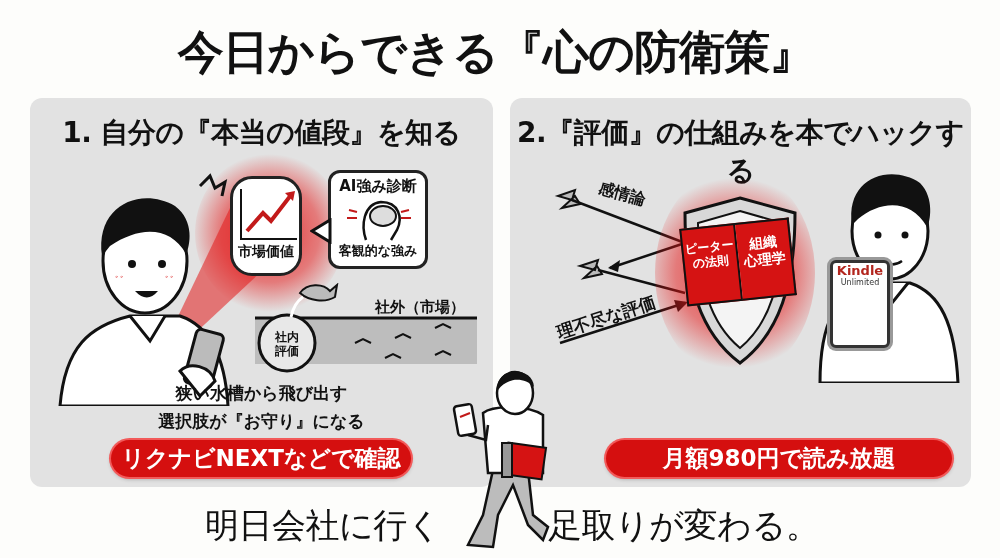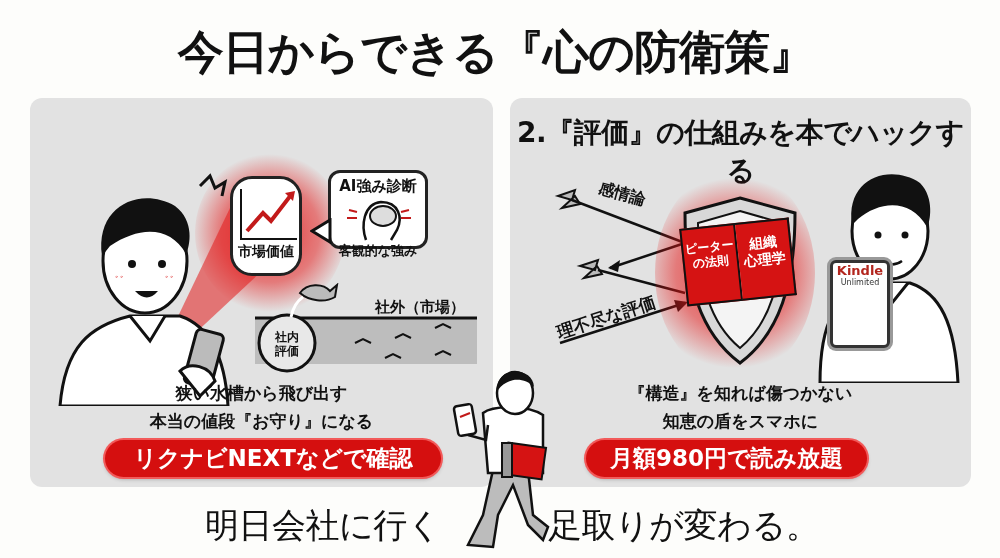--- a/index.html
+++ b/index.html
@@ -19,20 +19,21 @@
   .glow{border-radius:50%;background:radial-gradient(circle,rgba(230,20,20,.85) 0%,rgba(230,20,20,.5) 45%,rgba(230,20,20,0) 72%)}
   .label-sm{font-size:14px;font-weight:bold;color:#111;text-align:center}
   svg{display:block}
 </style>
 </head>
 <body>
 
 <div class="abs main-title">今日からできる『心の防衛策』</div>
 
 <div class="abs panel panel-left">
+  <div class="abs panel-title">1. 自分の『本当の値段』を知る</div>
 
   <div class="abs glow" style="left:165px;top:55px;width:150px;height:160px"></div>
   <svg class="abs" style="left:140px;top:110px" width="100" height="130">
     <polygon points="0,125 60,0 95,60 20,130" fill="rgba(225,25,25,.55)"></polygon>
   </svg>
 
   <svg class="abs" style="left:20px;top:68px" width="180" height="240">
     <path d="M10,240 C15,180 40,160 80,150 L130,150 C160,160 175,190 178,240 Z" fill="#fff" stroke="#111" stroke-width="3"></path>
     <path d="M80,150 L100,175 L115,150" fill="#fff" stroke="#111" stroke-width="3"></path>
     <ellipse cx="95" cy="95" rx="42" ry="52" fill="#fff" stroke="#111" stroke-width="3"></ellipse>
@@ -49,21 +50,21 @@
 
   <div class="abs phone-card" style="left:200px;top:78px;width:72px;height:100px">
     <svg width="66" height="60" style="margin:4px 0 0 2px">
       <polyline points="6,6 6,56 62,56" fill="none" stroke="#111" stroke-width="2"></polyline>
       <polyline points="12,48 28,30 36,38 56,12" fill="none" stroke="#c21a1a" stroke-width="4"></polyline>
       <polygon points="50,10 60,8 58,18" fill="#c21a1a"></polygon>
     </svg>
     <div class="label-sm">市場価値</div>
   </div>
 
-  <div class="abs bubble" style="left:298px;top:72px;width:100px;height:79px">
+  <div class="abs bubble" style="left:298px;top:72px;width:100px;height:99px">
     <div class="label-sm" style="font-size:15px;margin-top:4px">AI強み診断</div>
     <svg width="94" height="46">
       <path d="M35,44 C30,30 32,8 50,6 C68,6 72,22 66,34 L60,44" fill="#fff" stroke="#111" stroke-width="2.5"></path>
       <ellipse cx="52" cy="20" rx="13" ry="10" fill="#ddd" stroke="#111" stroke-width="2"></ellipse>
       <path d="M18,14 L26,16 M16,22 L26,22 M78,14 L70,16 M80,22 L70,22" stroke="#c21a1a" stroke-width="2"></path>
     </svg>
     <div class="label-sm" style="font-size:13px">客観的な強み</div>
   </div>
   <svg class="abs" style="left:280px;top:120px" width="22" height="26">
     <polygon points="20,2 2,13 20,24" fill="#fff" stroke="#111" stroke-width="3"></polygon>
@@ -78,23 +79,23 @@
     <path d="M110,60 l8,-4 l8,4 M150,55 l8,-4 l8,4 M190,45 l8,-4 l8,4 M140,75 l8,-4 l8,4 M190,72 l8,-4 l8,4" fill="none" stroke="#111" stroke-width="2"></path>
   </svg>
   <div class="abs label-sm" style="left:237px;top:232px;width:40px;font-size:12px;line-height:14px">
     <div>社内</div>
     <div>評価</div>
   </div>
   <div class="abs" style="left:345px;top:200px;font-size:15px;font-weight:bold">社外（市場）</div>
 
   <div class="abs caption" style="top:281px">
     <div>狭い水槽から飛び出す</div>
-    <div>本当の値段『お守り』になる</div>
+    <div>選択肢が『お守り』になる</div>
   </div>
-  <div class="abs pill" style="left:75px;top:342px;width:336px">リクナビNEXTなどで確認</div>
+  <div class="abs pill" style="left:81px;top:342px;width:300px">リクナビNEXTなどで確認</div>
 </div>
 
 <div class="abs panel panel-right">
   <div class="abs panel-title">2.『評価』の仕組みを本でハックする</div>
 
   <svg class="abs" style="left:40px;top:80px" width="150" height="170">
     <path d="M8,18 L25,12 L22,22 Z M12,30 L30,26 L25,18 Z" fill="#bbb" stroke="#111" stroke-width="2"></path>
     <line x1="22" y1="22" x2="135" y2="65" stroke="#111" stroke-width="2.5"></line>
     <line x1="135" y1="65" x2="60" y2="90" stroke="#111" stroke-width="2.5"></line>
     <polygon points="58,90 70,82 68,94" fill="#111"></polygon>
@@ -130,25 +131,21 @@
     <path d="M62,72 C55,25 100,10 130,30 C145,45 140,70 137,74 C120,45 90,48 68,66 Z" fill="#111"></path>
     <circle cx="88" cy="82" r="3.5" fill="#111"></circle>
       <circle cx="115" cy="82" r="3.5" fill="#111"></circle>
     <path d="M92,108 Q102,115 112,108" fill="none" stroke="#111" stroke-width="2.5"></path>
   </svg>
   <div class="abs" style="left:320px;top:162px;width:60px;height:88px;background:#fff;border:3px solid #333;border-radius:6px;box-shadow:0 0 0 3px #999;text-align:center">
     <div style="font-size:13px;font-weight:bold;color:#b3261e">Kindle</div>
     <div style="font-size:8px;font-weight:normal;color:#333">Unlimited</div>
   </div>
 
-  <div class="abs caption" style="top:281px">
-    <div>『構造』を知れば傷つかない</div>
-    <div>知恵の盾をスマホに</div>
-  </div>
-  <div class="abs pill" style="left:76px;top:342px;width:281px">月額980円で読み放題</div>
+  <div class="abs pill" style="left:96px;top:342px;width:346px">月額980円で読み放題</div>
 </div>
 
 <svg class="abs" style="left:448px;top:365px" width="110" height="190">
   <path d="M45,105 L35,150 L20,180 L45,182 L50,150 L65,120 L80,160 L95,175 L100,162 L85,150 L80,105 Z" fill="#bcbcbc" stroke="#111" stroke-width="2.5"></path>
   <path d="M35,48 C45,40 80,40 95,50 L95,108 L40,108 Z" fill="#fff" stroke="#111" stroke-width="2.5"></path>
   <ellipse cx="67" cy="28" rx="18" ry="21" fill="#fff" stroke="#111" stroke-width="2.5"></ellipse>
   <path d="M50,25 C46,2 85,0 86,22 C76,12 60,12 50,25 Z" fill="#111"></path>
   <rect x="8" y="40" width="18" height="30" rx="3" fill="#fff" stroke="#111" stroke-width="2.5" transform="rotate(-10 17 55)"></rect>
   <path d="M12,52 L22,48" stroke="#c21a1a" stroke-width="2"></path>
   <path d="M20,70 L38,75 L40,60" fill="none" stroke="#111" stroke-width="2.5"></path>

